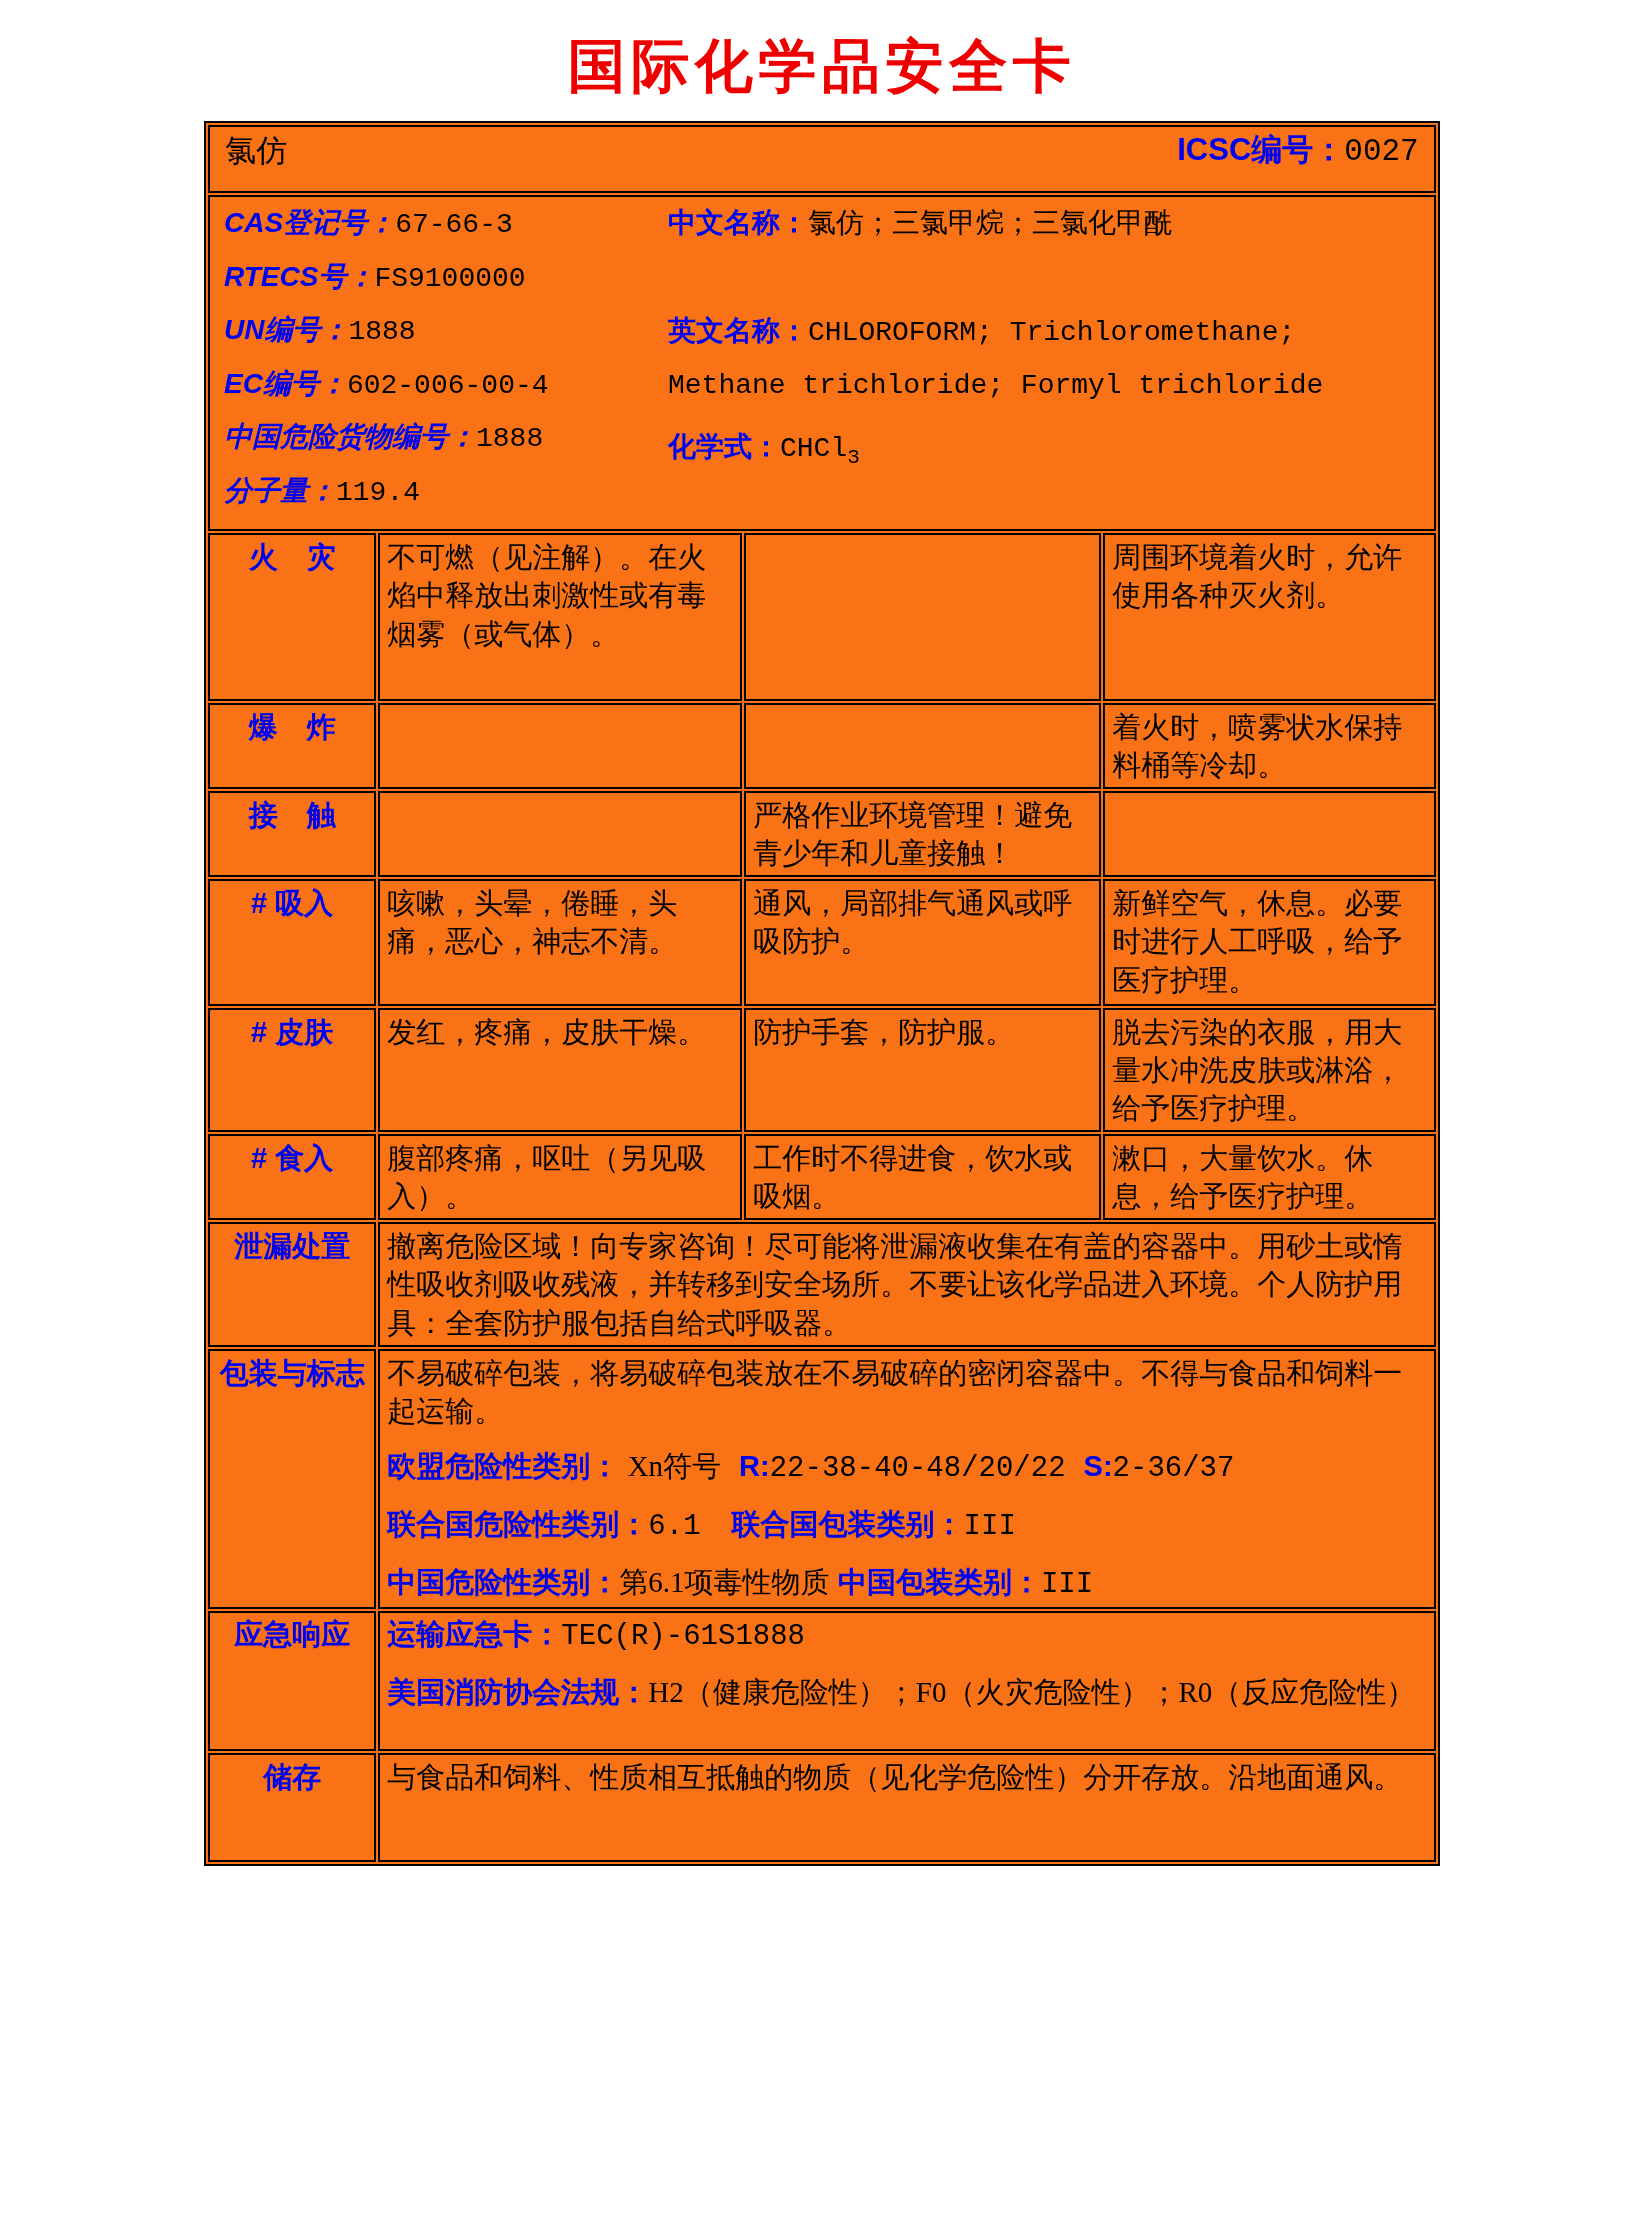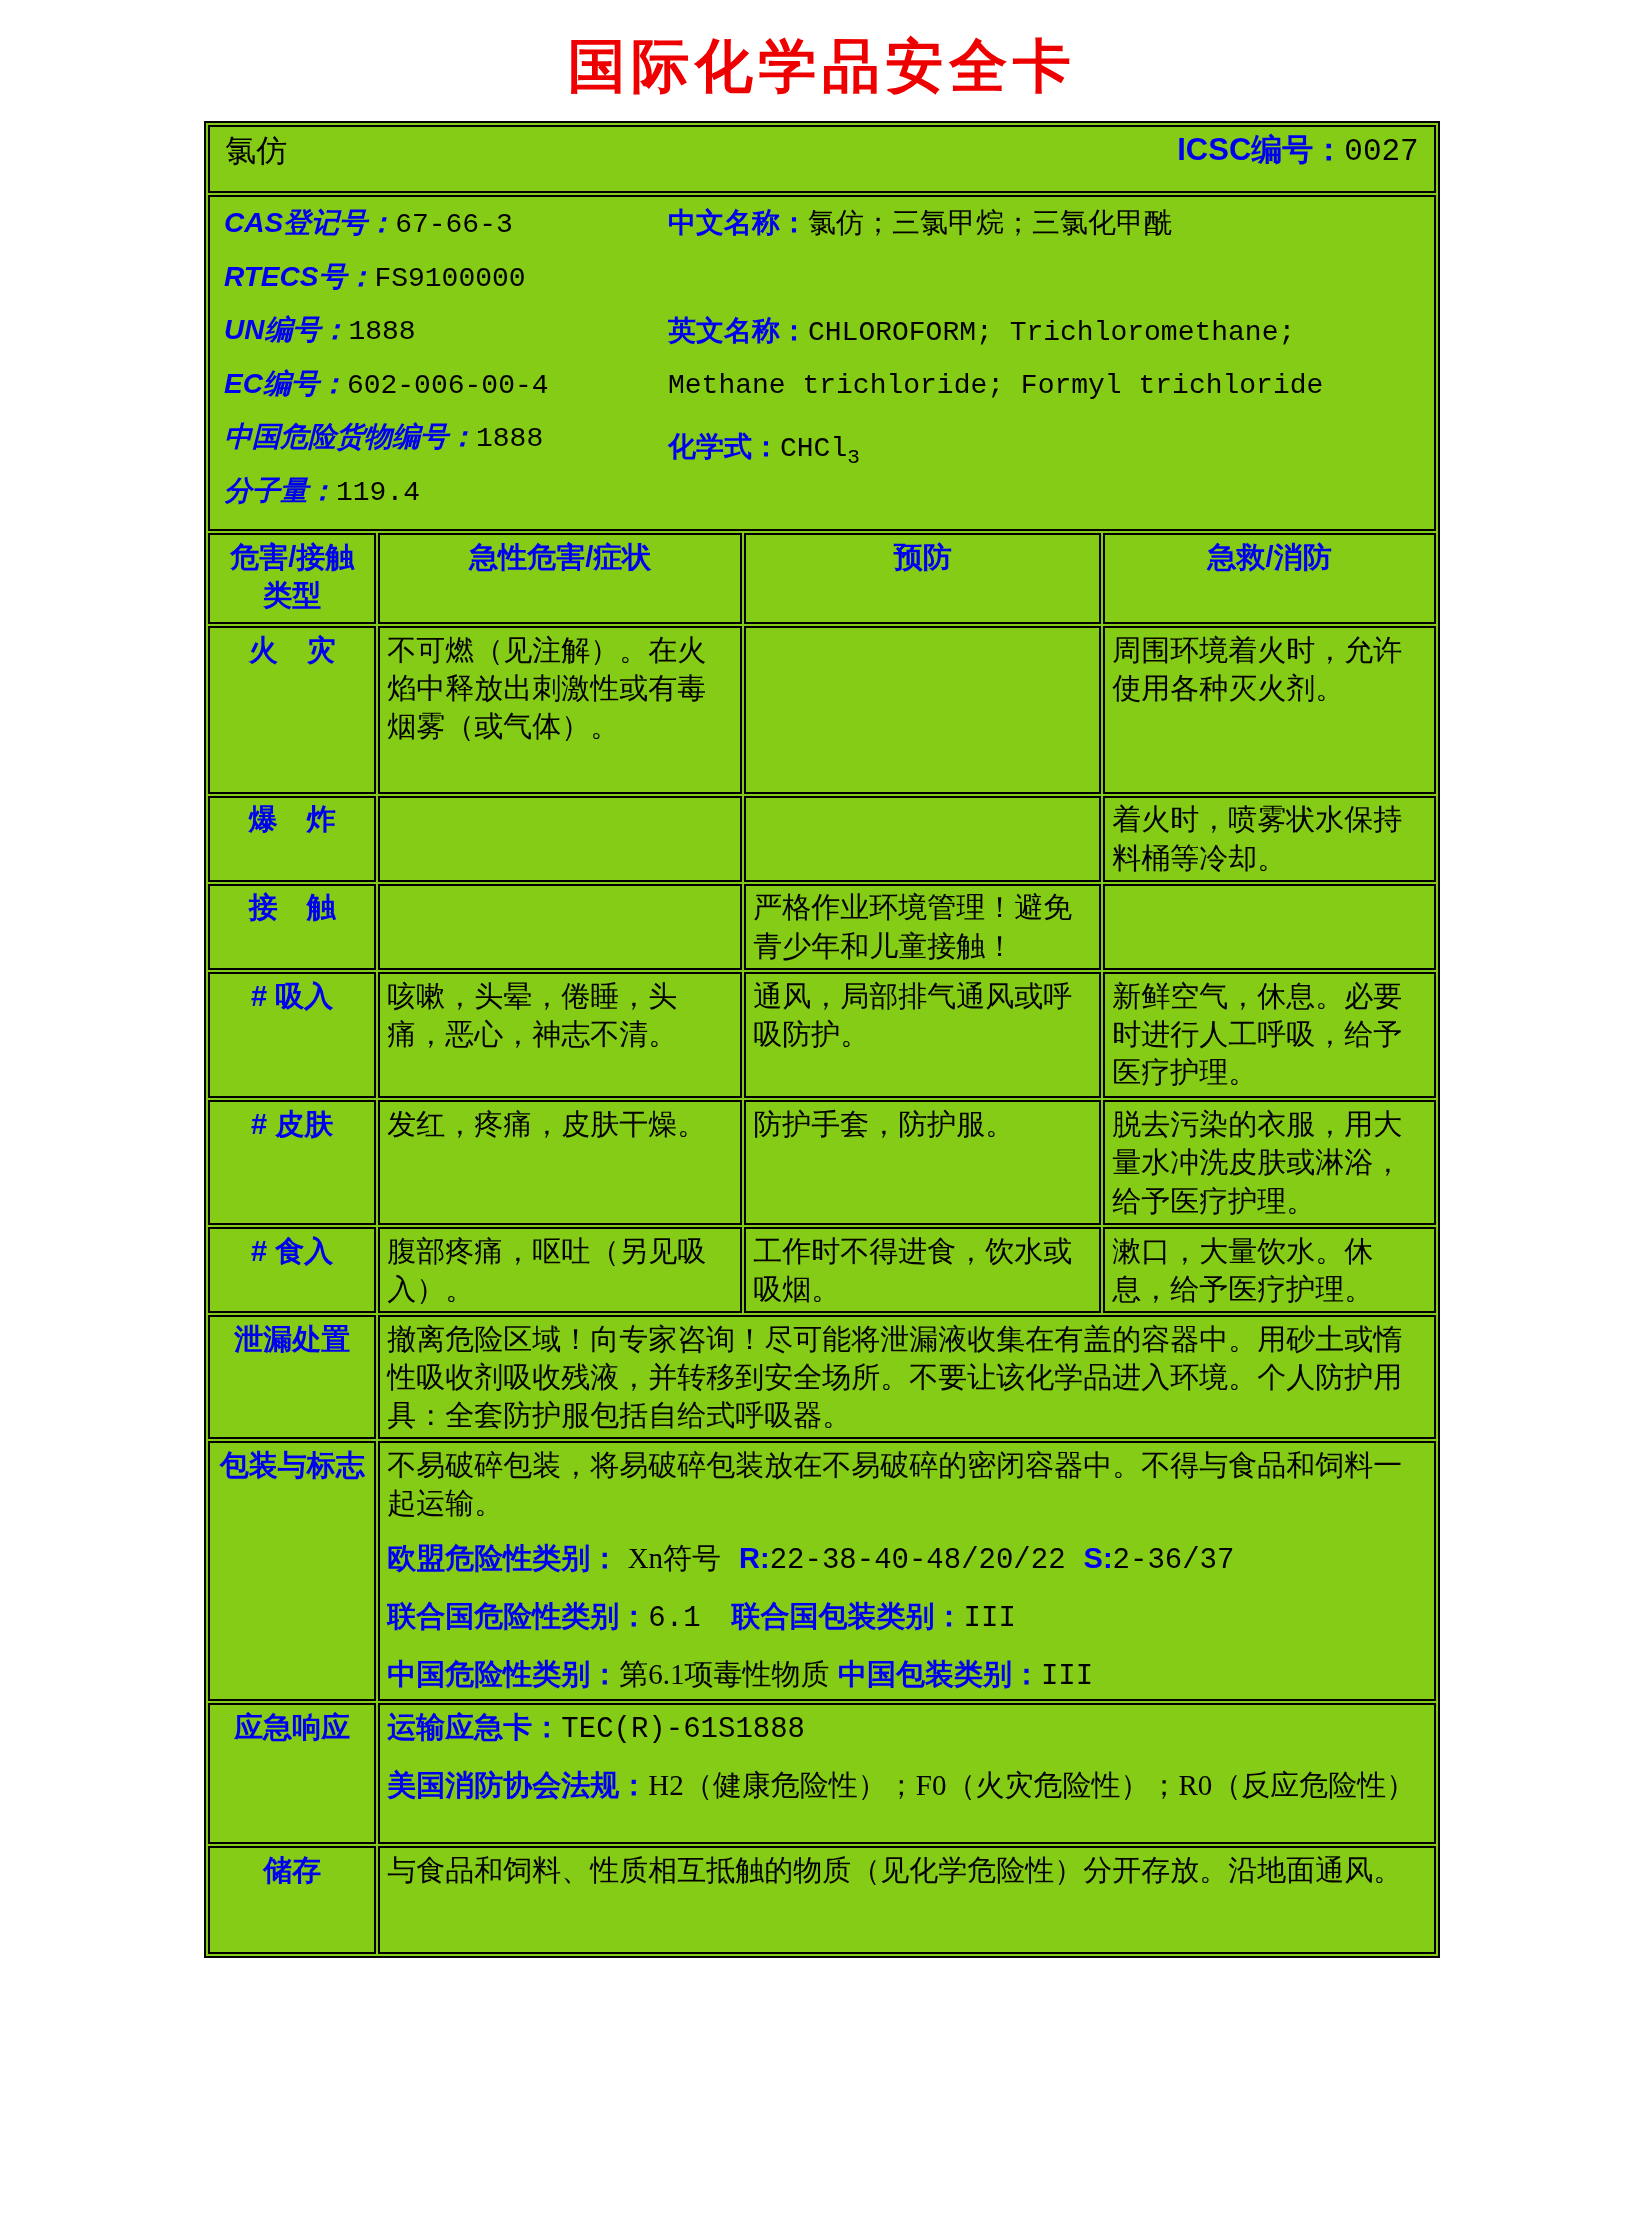--- a/index.html
+++ b/index.html
@@ -17,21 +17,21 @@
     letter-spacing: 5.6px;
     font-family: Liberation Serif, serif;
   }
   table.card {
     width: 1236px;
     margin: 15.3px auto 0 auto;
     border-collapse: separate;
     border-spacing: 2.1px;
     border: 2.1px solid #000;
     table-layout: fixed;
-    background: #84cc16;
+    background: #f97316;
   }
   table.card td {
     border: 2.1px solid #000;
     padding: 2.8px 7px;
     vertical-align: top;
     font-size: 29px;
     line-height: 1.32;
     overflow: hidden;
   }
   .blab {  
@@ -140,26 +140,20 @@
         </div>
         <div class="info-right">
           <div class="cn-line"><span class="blab">中文名称：</span><span class="serif">氯仿；三氯甲烷；三氯化甲酰</span></div>
           <div class="en-block"><span class="blab">英文名称：</span><span class="mono">CHLOROFORM; Trichloromethane; Methane trichloride; Formyl trichloride</span></div>
           <div class="formula-line"><span class="blab">化学式：</span><span class="mono">CHCl</span><sub class="mono">3</sub></div>
         </div>
       </div>
     </td>
   </tr>
 
-  <tr>
-    <td class="th-cell">危害/接触类型</td>
-    <td class="th-cell">急性危害/症状</td>
-    <td class="th-cell">预防</td>
-    <td class="th-cell">急救/消防</td>
-  </tr>
 
   <tr class="r-fire">
     <td class="lab-cell">火　灾</td>
     <td class="body-cell">不可燃（见注解）。在火焰中释放出刺激性或有毒烟雾（或气体）。</td>
     <td class="body-cell"></td>
     <td class="body-cell">周围环境着火时，允许使用各种灭火剂。</td>
   </tr>
 
   <tr class="r-explosion">
     <td class="lab-cell">爆　炸</td>

